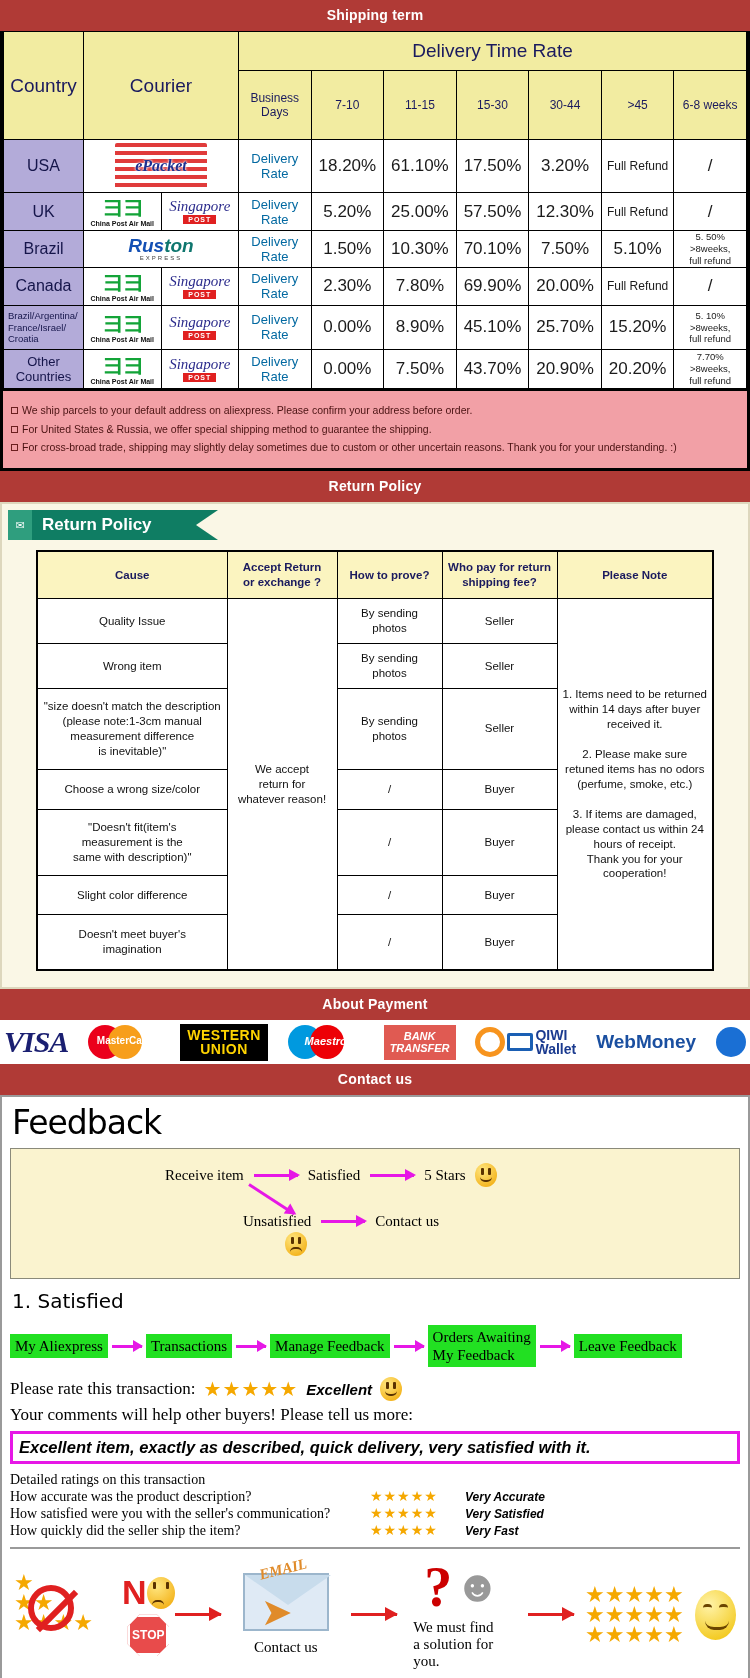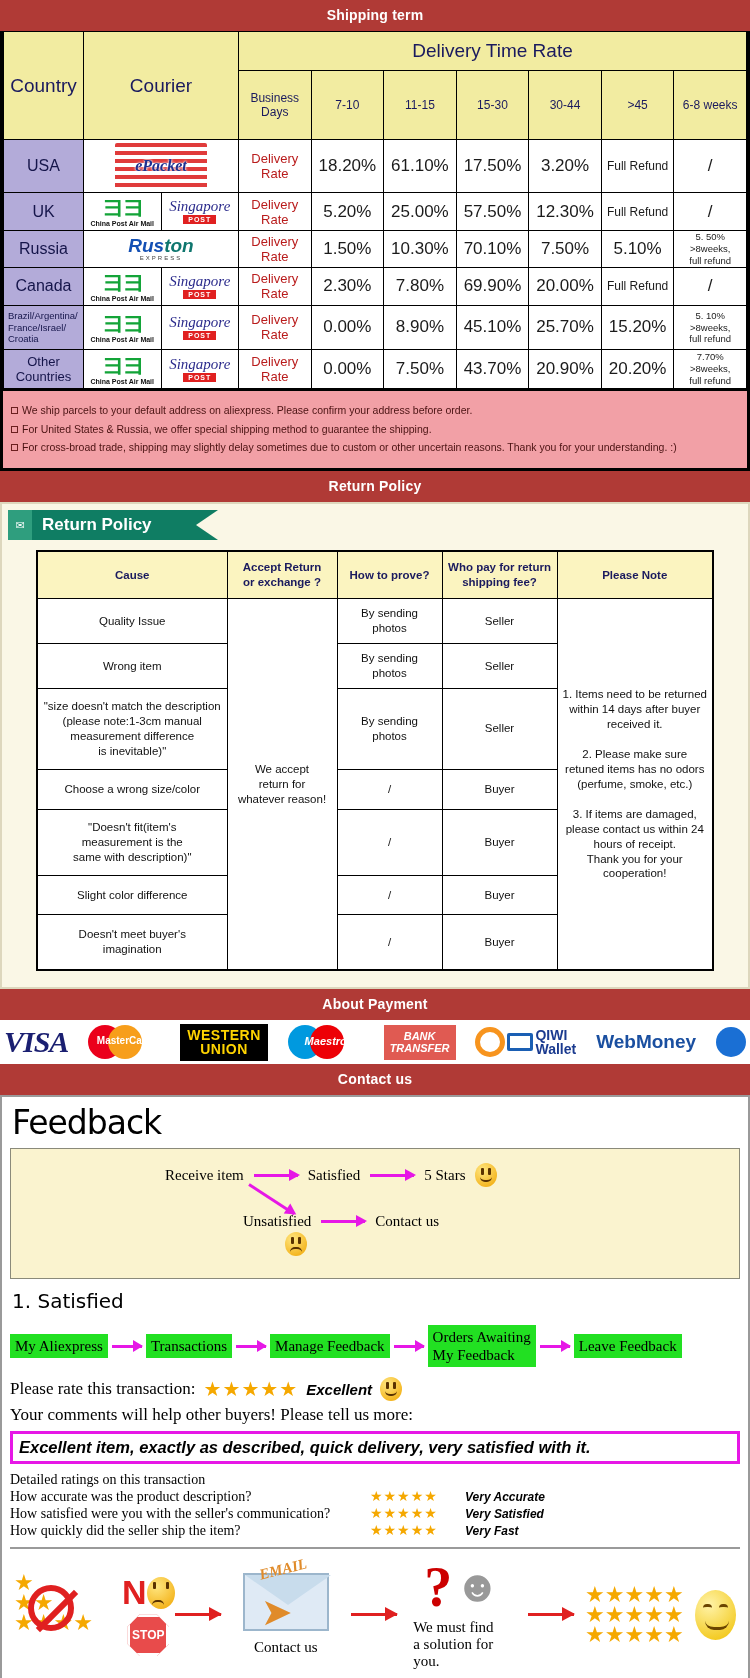--- a/index.html
+++ b/index.html
@@ -32,21 +32,21 @@
     vertical-align: middle;
     font-family: "Liberation Sans", sans-serif;
   }
   .hdr-yellow { background: #f2eca1; color: #1a1a5e; }
   .hdr-big { font-size: 19px; font-weight: normal; padding: 8px 0; }
   .hdr-sm { font-size: 12px; padding: 20px 1px; }
   .ctry {
     background: #b3abd9; color: #15154a; font-size: 16px; padding: 4px 2px;
   }
   .ctry.small { font-size: 9.5px; line-height: 1.25; text-align: left; padding-left: 4px;}
-  .rate-lbl { font-size: 13px; color:#b91c1c; }
+  .rate-lbl { font-size: 13px; color:#0369a1; }
   .val { font-size: 17px; color: #1b1b1b; }
   .val.sm { font-size: 12px; }
   .val.tiny { font-size: 9.5px; line-height: 1.25; }
   .courier-cell { background:#fff; padding: 3px 2px; }
 
   
   .logo-cpam { display:flex; flex-direction:column; align-items:center; justify-content:center; }
   .cpam-mark { font-size: 23px; color:#13a438; font-weight:bold; line-height:1; letter-spacing:-3px; font-family:"DejaVu Sans", sans-serif;}
   .cpam-txt { font-size:7px; font-weight:bold; color:#111; margin-top:1px; }
   .sgpost { display:flex; flex-direction:column; align-items:center; }
@@ -228,21 +228,21 @@
         <td class="rate-lbl">Delivery Rate</td>
         <td class="val">5.20%</td>
         <td class="val">25.00%</td>
         <td class="val">57.50%</td>
         <td class="val">12.30%</td>
         <td class="val sm">Full Refund</td>
         <td class="val">/</td>
       </tr>
 
       <tr>
-        <td class="ctry">Russia</td>
+        <td class="ctry">Brazil</td>
         <td class="courier-cell" colspan="2">
           <div class="ruston">
             <div class="ruston-name"><span class="r1">Rus</span><span class="r2">ton</span></div>
             <div class="ruston-sub">EXPRESS</div>
           </div>
         </td>
         <td class="rate-lbl">Delivery Rate</td>
         <td class="val">1.50%</td>
         <td class="val">10.30%</td>
         <td class="val">70.10%</td>

